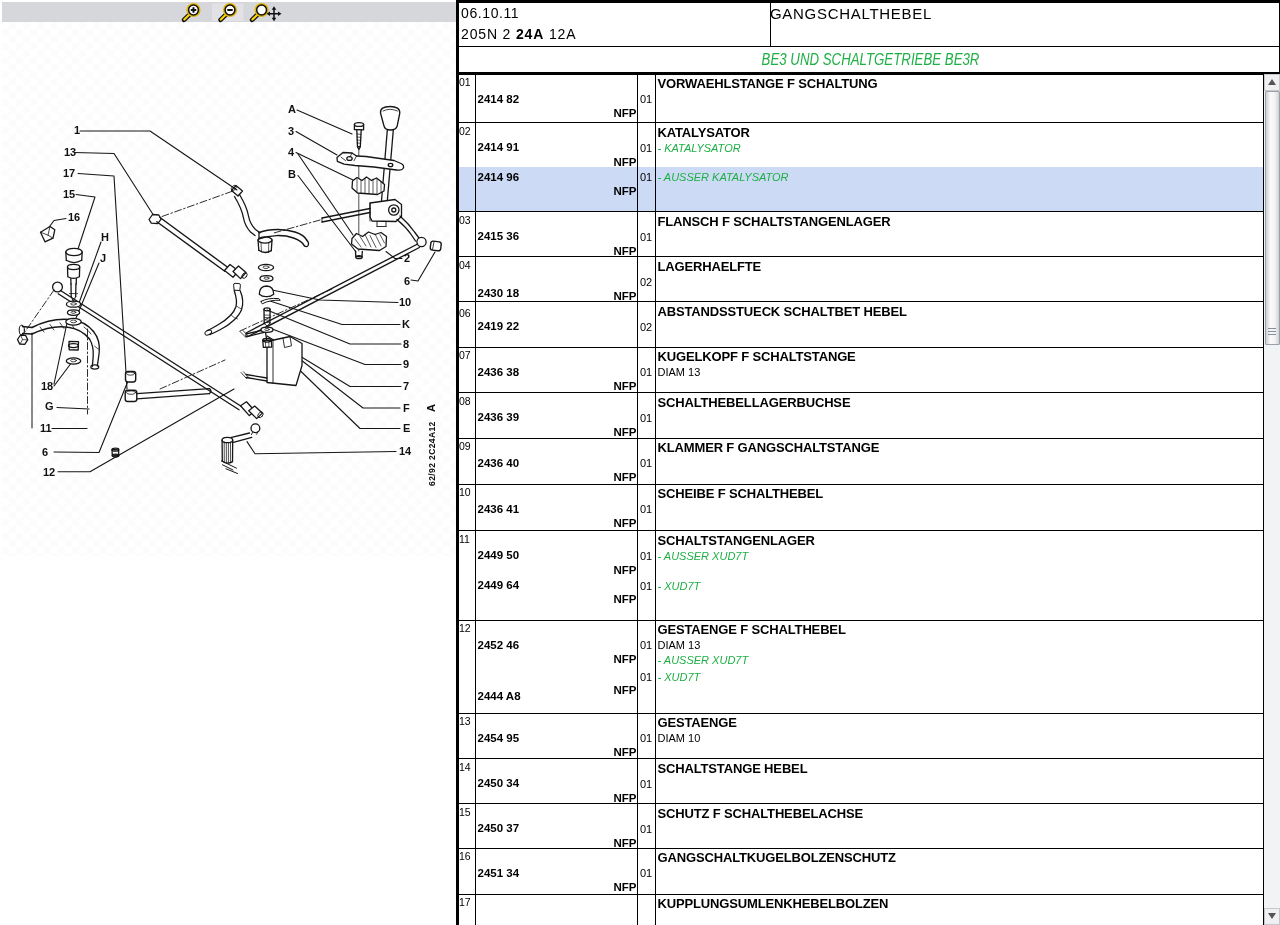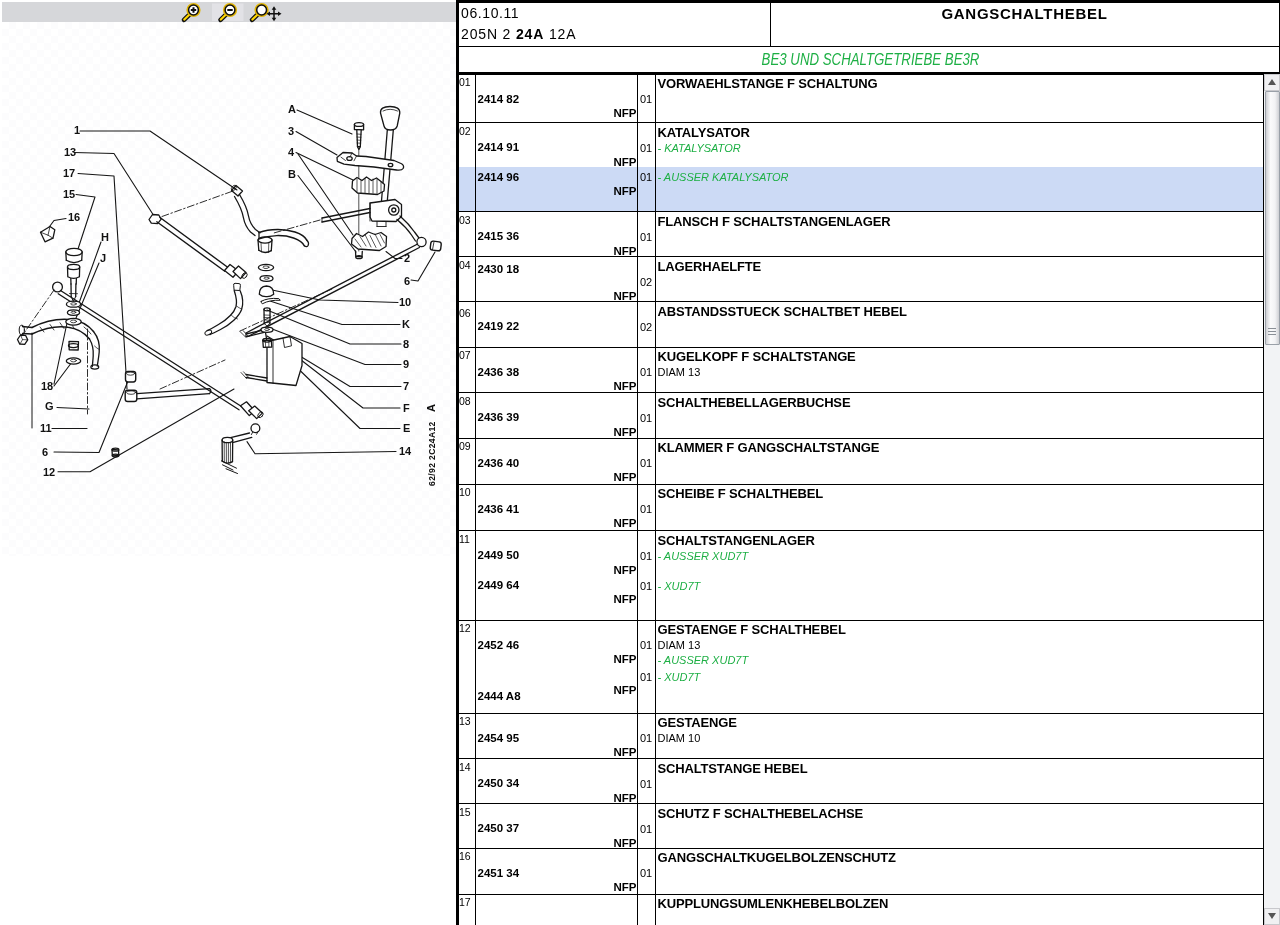--- a/index.html
+++ b/index.html
@@ -290,21 +290,21 @@
 
 
   <div style="position:absolute;left:456px;top:0;width:3px;height:925px;background:#000"></div>
   <div style="position:absolute;left:456px;top:0;width:824px;height:2.5px;background:#000"></div>
   <div style="position:absolute;left:1278.5px;top:0;width:1.5px;height:74px;background:#000"></div>
   <div style="position:absolute;left:769.5px;top:2px;width:1.5px;height:44px;background:#000"></div>
   <div style="position:absolute;left:456px;top:45.5px;width:824px;height:1px;background:#000"></div>
   <div style="position:absolute;left:456px;top:71.5px;width:824px;height:3px;background:#000"></div>
   <div style="position:absolute;left:461px;top:5px;font-size:14px;letter-spacing:0.6px;color:#000;">06.10.11</div>
   <div style="position:absolute;left:461px;top:26px;font-size:14px;letter-spacing:0.85px;color:#000;">205N 2 <b>24A</b> 12A</div>
-  <div style="position:absolute;left:770px;top:4.5px;width:509px;text-align:center;font-size:15px;font-weight:bold;letter-spacing:0.7px;color:#000;">GANGSCHALTHEBEL</div>
+  <div style="position:absolute;left:770px;top:4.5px;width:509px;text-align:left;font-size:15px;font-weight:normal;letter-spacing:0.7px;color:#000;">GANGSCHALTHEBEL</div>
   <div style="position:absolute;left:462px;top:51px;width:817px;text-align:center;font-size:17px;line-height:17px;font-style:italic;color:#1daf44;transform:scaleX(0.78);transform-origin:center;">BE3 UND SCHALTGETRIEBE BE3R</div>
 
   <div class="rn" style="top:76.0px">01</div>
 <div class="dsc" style="top:77.0px">VORWAEHLSTANGE F SCHALTUNG</div>
 <div class="pn" style="top:92.5px">2414 82</div>
 <div class="qt" style="top:93.0px">01</div>
 <div class="nf" style="top:107.0px">NFP</div>
 <div style="position:absolute;left:456px;top:122.0px;width:807px;height:1px;background:#000"></div>
 <div class="rn" style="top:124.5px">02</div>
 <div class="dsc" style="top:125.5px">KATALYSATOR</div>
@@ -319,21 +319,21 @@
 <div class="nf" style="top:184.7px">NFP</div>
 <div style="position:absolute;left:456px;top:211.0px;width:807px;height:1px;background:#000"></div>
 <div class="rn" style="top:213.5px">03</div>
 <div class="dsc" style="top:214.5px">FLANSCH F SCHALTSTANGENLAGER</div>
 <div class="pn" style="top:230.0px">2415 36</div>
 <div class="qt" style="top:230.5px">01</div>
 <div class="nf" style="top:244.5px">NFP</div>
 <div style="position:absolute;left:456px;top:256.0px;width:807px;height:1px;background:#000"></div>
 <div class="rn" style="top:258.5px">04</div>
 <div class="dsc" style="top:259.5px">LAGERHAELFTE</div>
-<div class="pn" style="top:263px">2430 18</div>
+<div class="pn" style="top:287px">2430 18</div>
 <div class="qt" style="top:275.5px">02</div>
 <div class="nf" style="top:289.5px">NFP</div>
 <div style="position:absolute;left:456px;top:301.0px;width:807px;height:1px;background:#000"></div>
 <div class="rn" style="top:307px">06</div>
 <div class="dsc" style="top:304.5px">ABSTANDSSTUECK SCHALTBET HEBEL</div>
 <div class="pn" style="top:320.0px">2419 22</div>
 <div class="qt" style="top:320.5px">02</div>
 <div style="position:absolute;left:456px;top:346.5px;width:807px;height:1px;background:#000"></div>
 <div class="rn" style="top:349.0px">07</div>
 <div class="dsc" style="top:350.0px">KUGELKOPF F SCHALTSTANGE</div>

